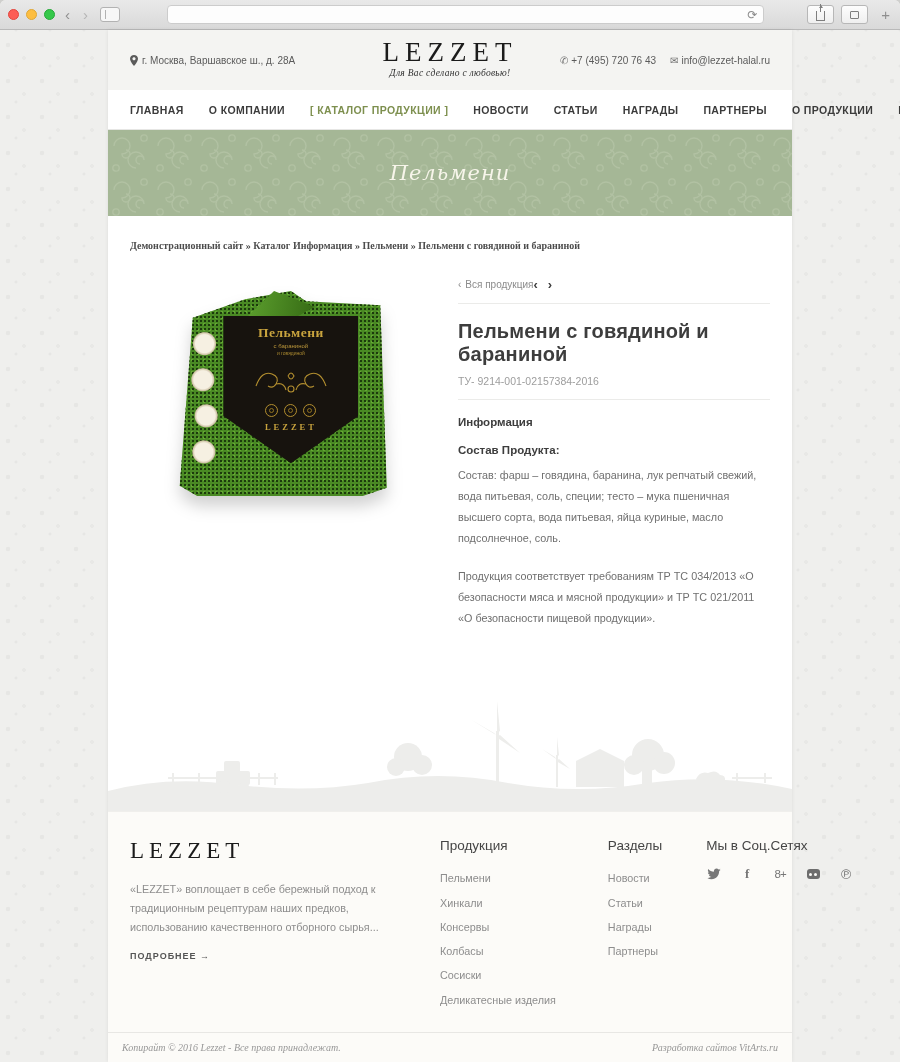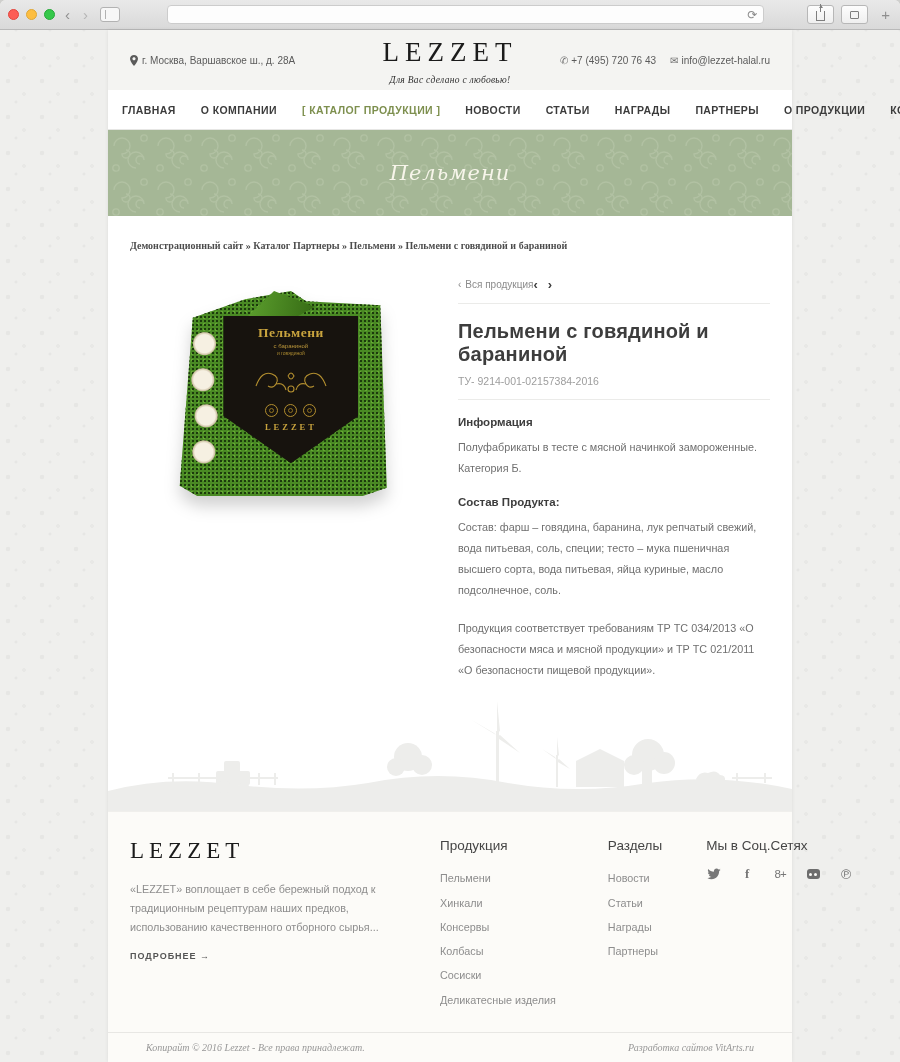--- a/index.html
+++ b/index.html
@@ -38,26 +38,26 @@
 
   
   .page { width:684px; margin:0 auto; background:#ffffff; height:1032px; box-shadow:0 0 4px rgba(0,0,0,.08); display:flex; flex-direction:column; }
 
   
   .site-header { height:60px; background:#f4f4f2; display:flex; align-items:center; padding:0 22px; position:relative; }
   .addr { font-size:10px; color:#5b5b5b; display:flex; align-items:center; gap:4px; }
   .pin { display:inline-block; }
   .logo-wrap { position:absolute; left:50%; transform:translateX(-50%); text-align:center; top:9px; }
   .logo { font-family:"Liberation Serif", serif; font-size:27px; letter-spacing:6px; color:#1b1b1b; font-weight:500; line-height:1; }
-  .tagline { font-family:"Liberation Serif", serif; font-style:italic; font-size:9.5px; color:#2e2e2e; margin-top:9px; letter-spacing:.3px; }
+  .tagline { font-family:"Liberation Serif", serif; font-style:italic; font-size:9.5px; color:#2e2e2e; margin-top:2px; letter-spacing:.3px; }
   .contacts { margin-left:auto; display:flex; align-items:center; gap:14px; font-size:10px; color:#5b5b5b; }
   .contacts .ic { font-size:10px; color:#6e6e6e; margin-right:3px; }
 
   
-  .site-nav { height:40px; background:#fff; border-bottom:1px solid #e6e6e4; display:flex; align-items:center; gap:25px; padding:0 14px; }
+  .site-nav { height:40px; background:#fff; border-bottom:1px solid #e6e6e4; display:flex; align-items:center; gap:25px; padding:0 22px; }
   .nav-item { font-size:10.5px; font-weight:bold; letter-spacing:.4px; color:#3b3b3b; cursor:pointer; white-space:nowrap; }
   .nav-item.active { color:#7d8f4e; }
 
   
   .banner { height:86px; background:#a5b796; position:relative; display:flex; align-items:center; justify-content:center; overflow:hidden; }
   .banner svg.pat { position:absolute; inset:0; width:100%; height:100%; }
   .banner-title { position:relative; font-family:"DejaVu Serif", serif; font-style:italic; font-size:21px; color:#f7f5ea; letter-spacing:1px; }
 
   
   .content { position:relative; flex:1; overflow:hidden; }
@@ -120,21 +120,21 @@
   .soc { color:#777; cursor:pointer; display:flex; align-items:center; justify-content:center; width:16px; height:16px; }
   .soc.fb { font-family:"Liberation Serif", serif; font-weight:bold; font-size:13px; }
   .soc.gp { font-size:11.5px; letter-spacing:-1px; }
   .soc.pin { font-size:14px; }
   .flickr-box { width:13px; height:10px; background:#6d6d6d; border-radius:3px; position:relative; }
   .flickr-box::before, .flickr-box::after { content:""; position:absolute; top:3.5px; width:3px; height:3px; border-radius:50%; background:#fcfbf8; }
   .flickr-box::before { left:2.5px; } .flickr-box::after { right:2.5px; }
 
   
   .bottom-bar { height:30px; border-top:1px solid #e8e7e4; background:#fcfbf8; display:flex; align-items:center;
-    justify-content:space-between; padding:0 38px; font-family:"Liberation Serif", serif; font-style:italic;
+    justify-content:space-between; padding:0 14px; font-family:"Liberation Serif", serif; font-style:italic;
     font-size:10px; color:#979797; }
 </style>
 </head>
 <body>
 
 <div class="window">
 
   <div class="chrome">
     <span class="tl red"></span>
     <span class="tl yel"></span>
@@ -196,21 +196,21 @@
               <circle cx="8" cy="38" r="3.2"></circle>
             </g>
           </pattern>
         </defs>
         <rect width="100%" height="100%" fill="url(#sw)"></rect>
       </svg>
       <div class="banner-title">Пельмени</div>
     </div>
 
     <div class="content">
-      <div class="breadcrumb">Демонстрационный сайт » Каталог Партнеры » Пельмени » Пельмени с говядиной и бараниной</div>
+      <div class="breadcrumb">Демонстрационный сайт » Каталог Информация » Пельмени » Пельмени с говядиной и бараниной</div>
 
       <div class="product">
 
         <div class="prod-left">
           <div class="bag">
             <div class="bag-body"></div>
             <div class="bag-fold"></div>
             <div class="bag-window"></div>
             <div class="bag-label">
               <div class="pk-title">Пельмени</div>
@@ -242,21 +242,20 @@
             <span class="pager">
               <span>‹</span>
               <span>›</span>
             </span>
           </div>
           <hr class="hr">
           <h1 class="prod-title">Пельмени с говядиной и бараниной</h1>
           <div class="prod-tu">ТУ- 9214-001-02157384-2016</div>
           <hr class="hr">
           <div class="sec-h">Информация</div>
-          <p class="para">Полуфабрикаты в тесте с мясной начинкой замороженные. Категория Б.</p>
           <div class="sec-h">Состав Продукта:</div>
           <p class="para">Состав: фарш – говядина, баранина, лук репчатый свежий, вода питьевая, соль, специи; тесто – мука пшеничная высшего сорта, вода питьевая, яйца куриные, масло подсолнечное, соль.</p>
           <p class="para">Продукция соответствует требованиям ТР ТС 034/2013 «О безопасности мяса и мясной продукции» и ТР ТС 021/2011 «О безопасности пищевой продукции».</p>
 
         </div>
       </div>
 
       <svg class="landscape" viewBox="0 0 684 132" preserveAspectRatio="none">
         <g fill="#ededeb">
           <path d="M0 112 Q60 96 130 106 Q200 114 260 104 Q330 90 400 104 Q470 116 540 104 Q610 94 684 110 L684 132 L0 132 Z"></path>

